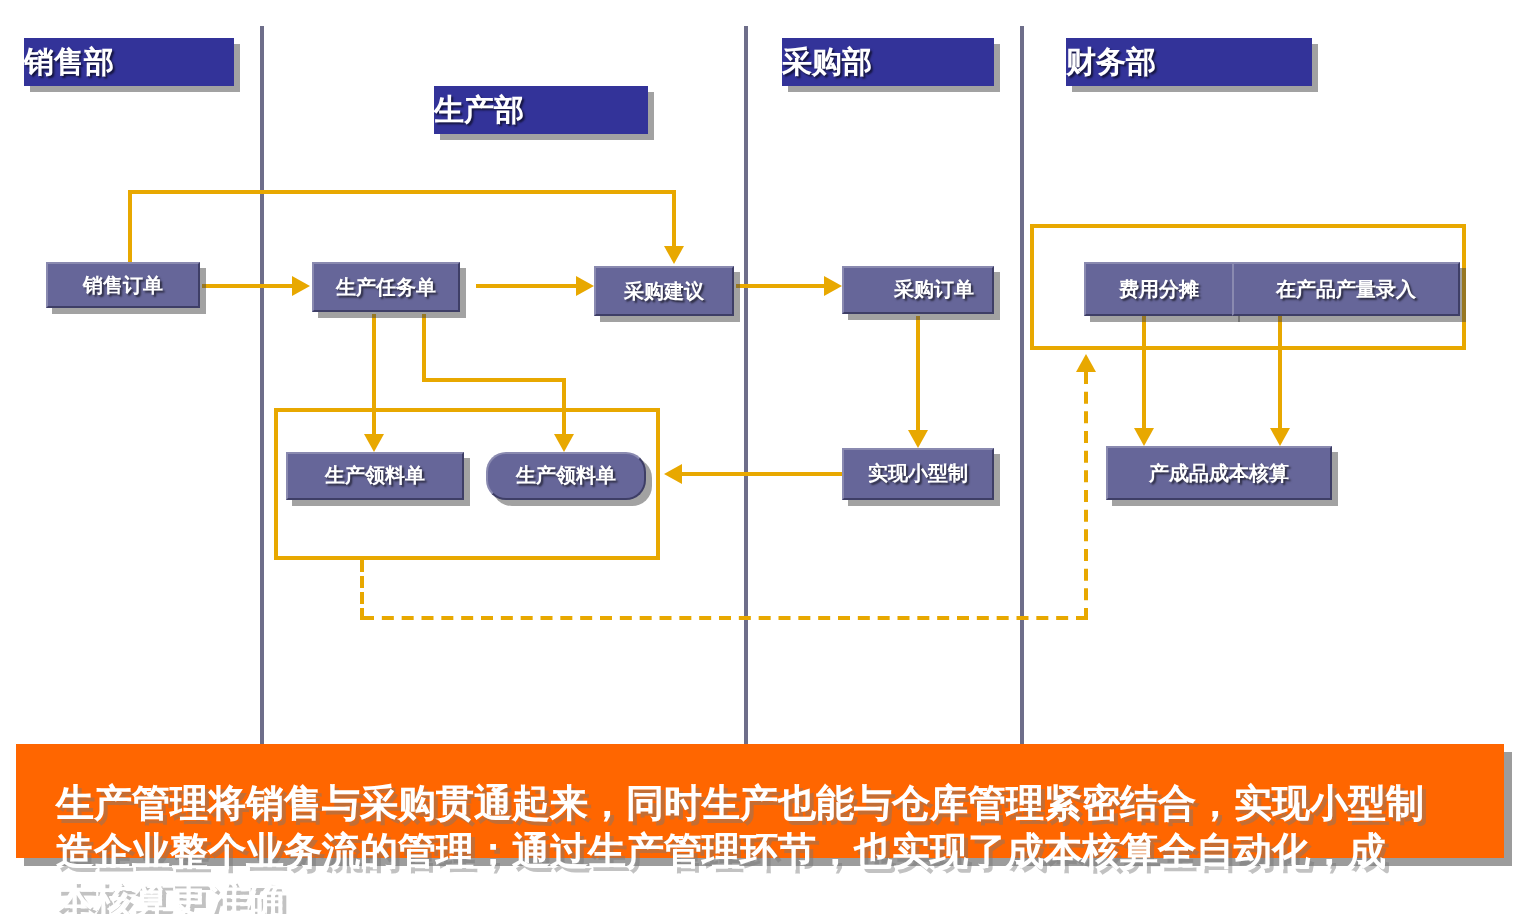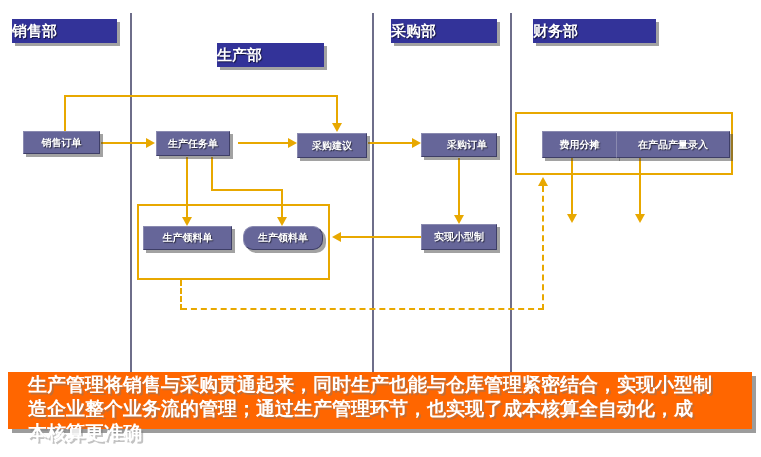--- a/index.html
+++ b/index.html
@@ -30,21 +30,21 @@
   .dash-h{position:absolute;height:0;border-top:2px dashed var(--arrow);}
 
   .ah{position:absolute;width:0;height:0;}
   .ah-down{border-left:5px solid transparent;border-right:5px solid transparent;border-top:9px solid var(--arrow);}
   .ah-up{border-left:5px solid transparent;border-right:5px solid transparent;border-bottom:9px solid var(--arrow);}
   .ah-right{border-top:5px solid transparent;border-bottom:5px solid transparent;border-left:9px solid var(--arrow);}
   .ah-left{border-top:5px solid transparent;border-bottom:5px solid transparent;border-right:9px solid var(--arrow);}
 
   .banner{position:absolute;left:8px;top:372px;width:744px;height:57px;background:var(--banner-bg);
           box-shadow:4px 4px 0 #9c9c9c;color:var(--text);font-weight:bold;font-size:19px;
-          line-height:24px;padding:0 14px 0 20px;box-sizing:border-box;
+          line-height:24px;padding:18px 14px 0 20px;box-sizing:border-box;
           text-shadow:2px 2px 0 rgba(120,120,120,0.45);}
   .banner div{white-space:nowrap;}
 </style>
 </head>
 <body>
 
 <div id="canvas">
 
   <div class="divider" style="left:130px;top:13px;height:359px;"></div>
   <div class="divider" style="left:372px;top:13px;height:359px;"></div>
@@ -125,20 +125,23 @@
     </div>
   <div class="box" style="left:421px;top:224px;width:76px;height:26px;">
       <span>实现小型制</span>
     </div>
   <div class="box" style="left:522px;top:131px;width:75px;height:27px;margin-left:20px;">
       <span>费用分摊</span>
     </div>
   <div class="box" style="left:616px;top:131px;width:114px;height:27px;">
       <span>在产品产量录入</span>
     </div>
+  <div class="box" style="left:553px;top:223px;width:113px;height:27px;">
+      <span>产成品成本核算</span>
+    </div>
 
   <div class="banner">
     <div>生产管理将销售与采购贯通起来，同时生产也能与仓库管理紧密结合，实现小型制</div>
     <div>造企业整个业务流的管理；通过生产管理环节，也实现了成本核算全自动化，成</div>
     <div>本核算更准确</div>
   </div>
 
 </div>
 
 </body></html>

